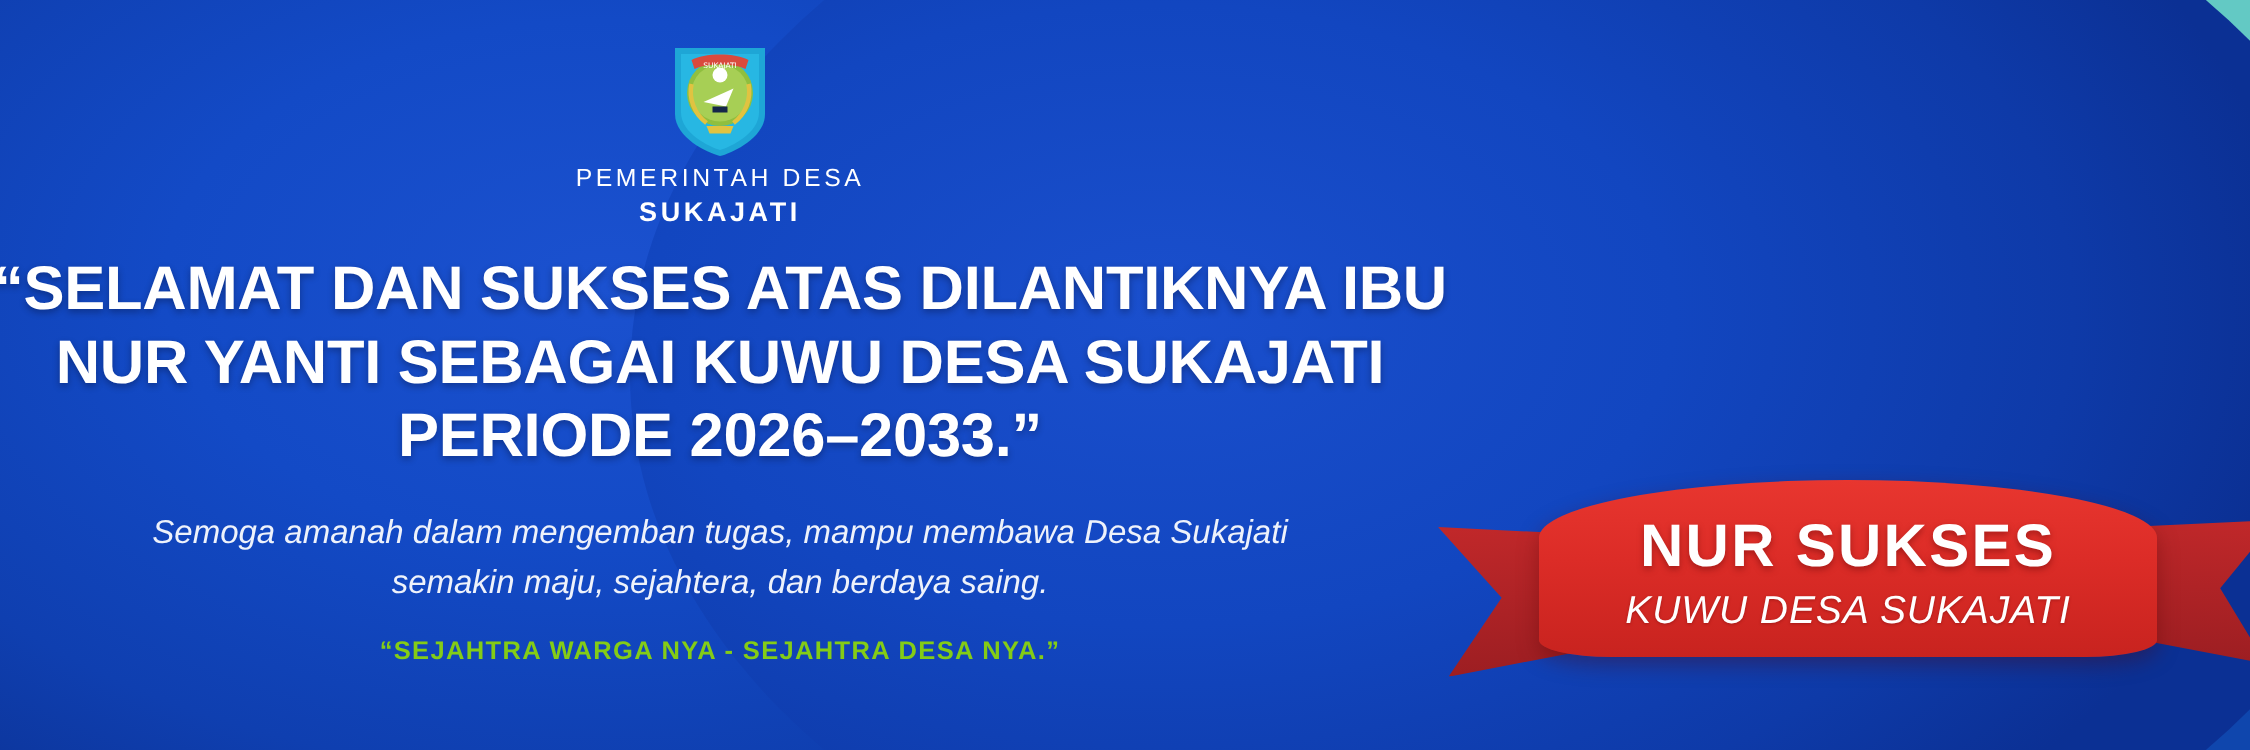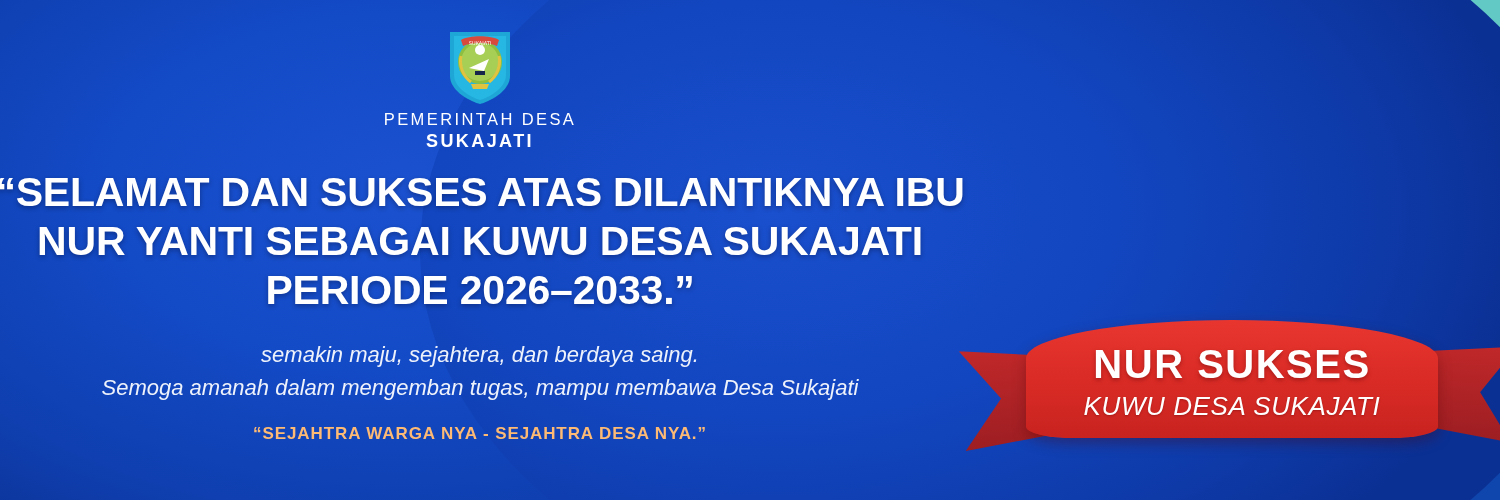--- a/index.html
+++ b/index.html
@@ -203,21 +203,21 @@
 
   .headline{ margin-top:16px; text-align:center; color:#ffffff; font-weight:bold;
              font-size:41px; line-height:1.20; letter-spacing:-0.2px;
              text-shadow:0 2px 5px rgba(0,0,20,.32); }
   .headline .hl{ display:block; white-space:nowrap; }
 
   .subtext{ margin-top:22px; text-align:center; color:#eef2fb; font-style:italic;
             font-size:22px; line-height:1.52; }
   .subtext span{ display:block; white-space:nowrap; }
 
-  .tagline{ margin-top:20px; color:#fdba74; font-weight:bold; font-size:17px;
+  .tagline{ margin-top:20px; color:#84cc16; font-weight:bold; font-size:17px;
             letter-spacing:.9px; white-space:nowrap; }
 </style>
 </head>
 <body>
 
 <div class="banner">
 
   <div class="right-panel">
     <div class="glow-core"></div>
     <div class="rays"></div>
@@ -310,20 +310,20 @@
       <div class="gov-line2">SUKAJATI</div>
     </div>
 
     <div class="headline">
       <span class="hl">“SELAMAT DAN SUKSES ATAS DILANTIKNYA IBU</span>
       <span class="hl">NUR YANTI SEBAGAI KUWU DESA SUKAJATI</span>
       <span class="hl">PERIODE 2026–2033.”</span>
     </div>
 
     <div class="subtext">
+      <span>Semoga amanah dalam mengemban tugas, mampu membawa Desa Sukajati</span>
       <span>semakin maju, sejahtera, dan berdaya saing.</span>
-      <span>Semoga amanah dalam mengemban tugas, mampu membawa Desa Sukajati</span>
     </div>
 
     <div class="tagline">“SEJAHTRA WARGA NYA - SEJAHTRA DESA NYA.”</div>
 
   </div>
 </div>
 
 </body></html>

